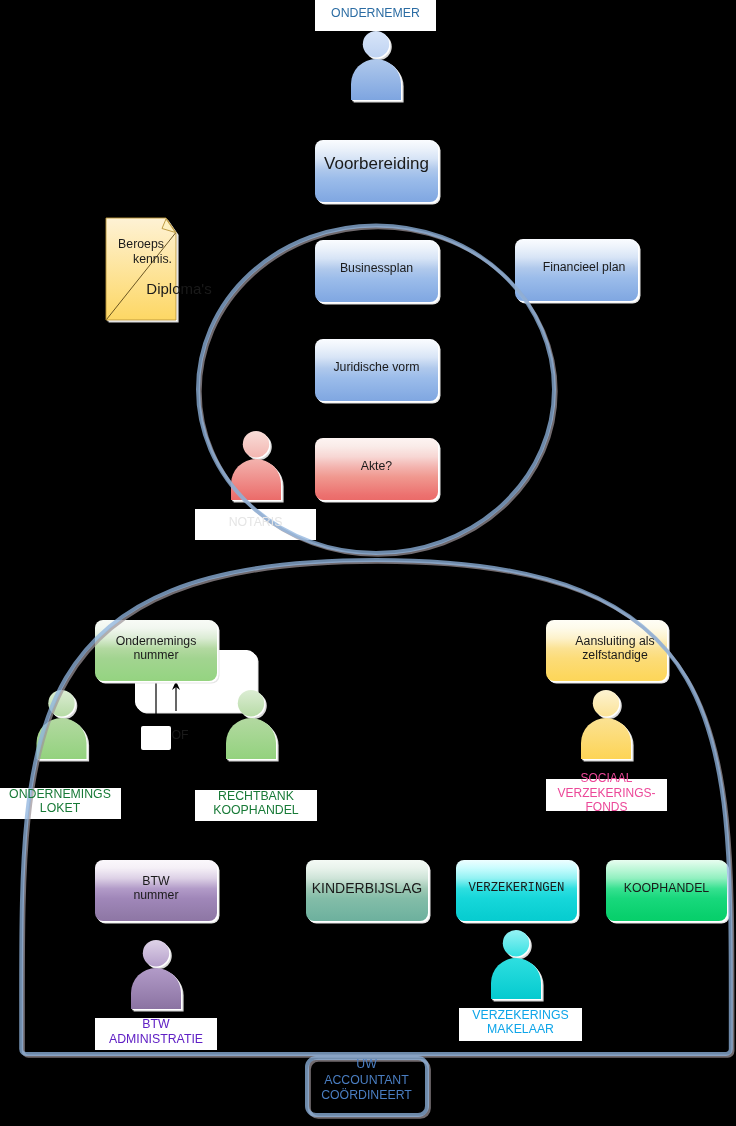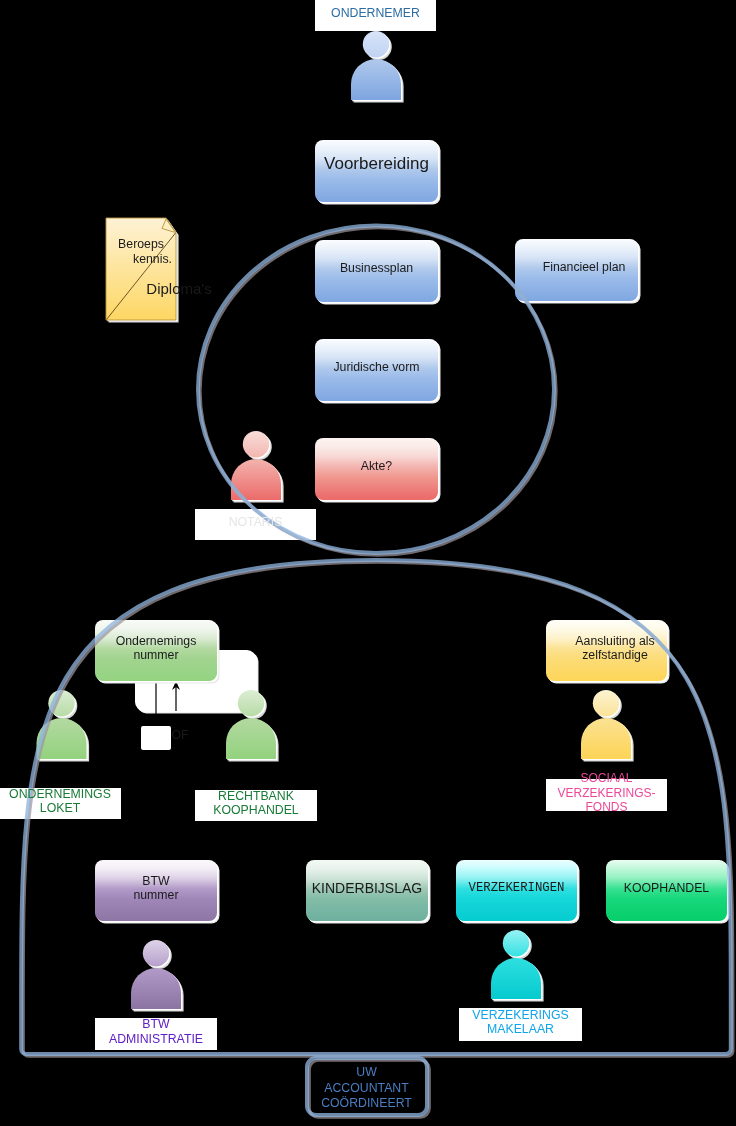--- a/index.html
+++ b/index.html
@@ -427,18 +427,18 @@
       <span style="white-space: pre;">BTW
 ADMINISTRATIE</span>
     </div>
     <div class="lbl" style="left: 459px; top: 1005.8px; width: 123px; height: 33px; font-size: 12.3px; color: #0ea5e9;">
       <span style="white-space: pre;">VERZEKERINGS
 MAKELAAR</span>
     </div>
     <div class="lbl" style="left: 141px; top: 723.8px; width: 30px; height: 24px; font-size: 12.3px; color: rgb(26, 26, 26);">
       <span style="white-space: pre; margin-left: 48px;">OF</span>
     </div>
-    <div class="lbl" style="left: 306px; top: 1051.8px; width: 121px; height: 57px; font-size: 12.3px; color: rgb(74, 126, 194); line-height: 1.245; margin-top: 8px;">
+    <div class="lbl" style="left: 306px; top: 1051.8px; width: 121px; height: 57px; font-size: 12.3px; color: rgb(74, 126, 194); line-height: 1.245;">
       <span style="white-space: pre;">UW
 ACCOUNTANT
 COÖRDINEERT</span>
     </div>
   </div>
 
 </body></html>

